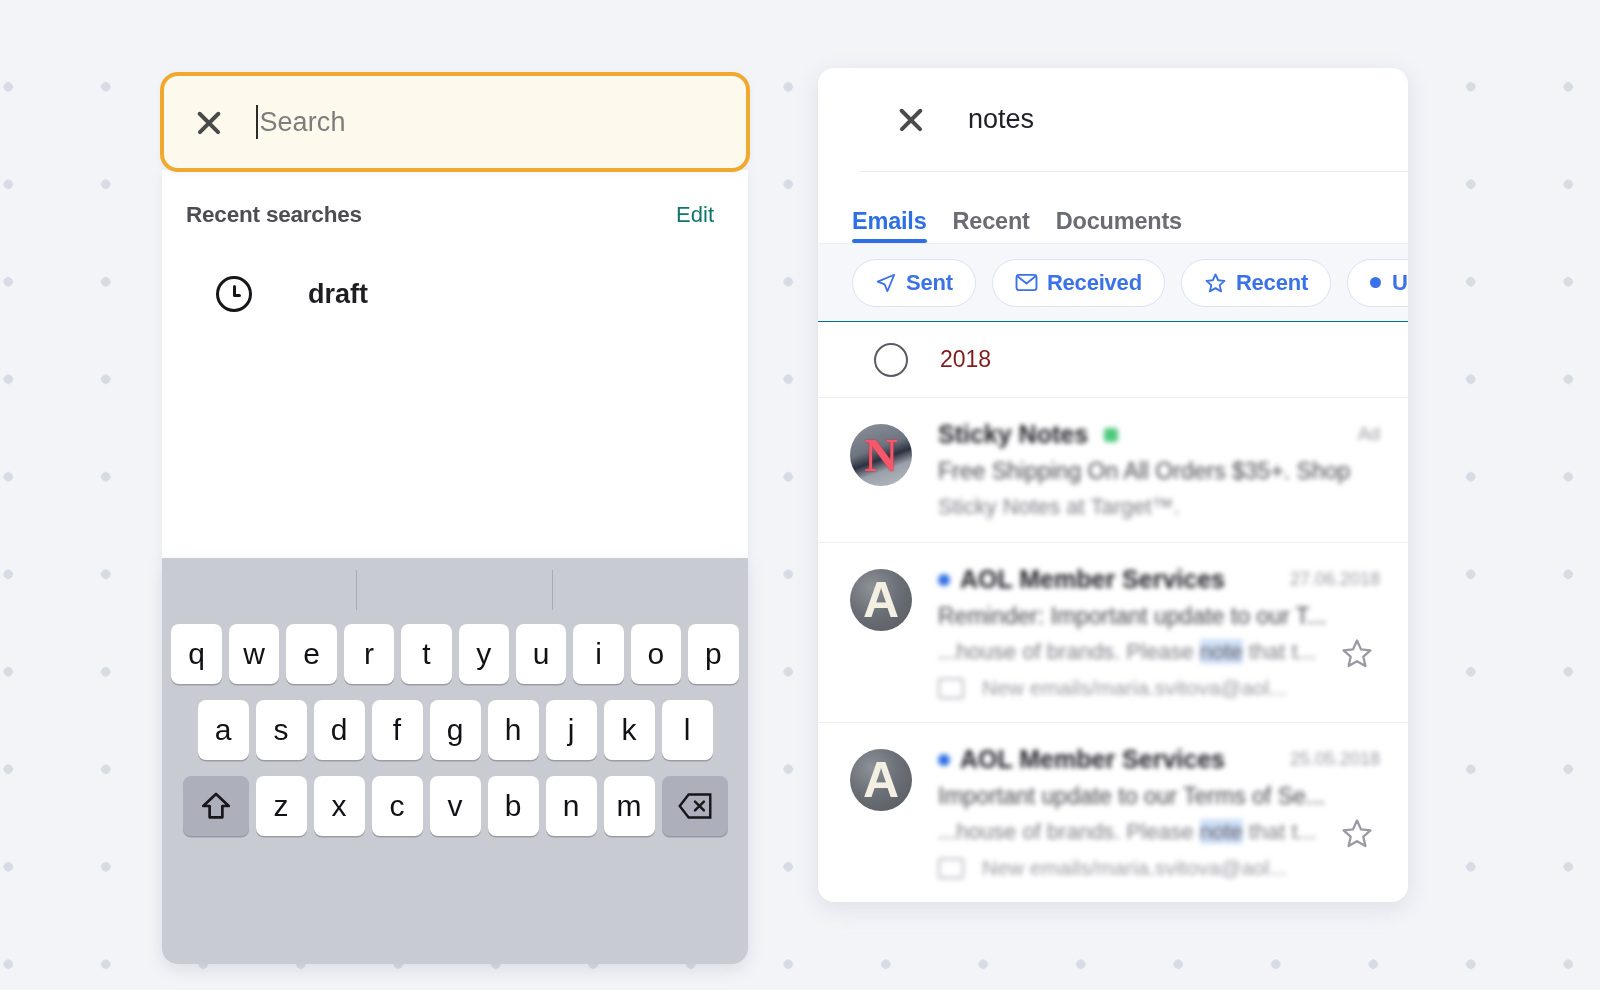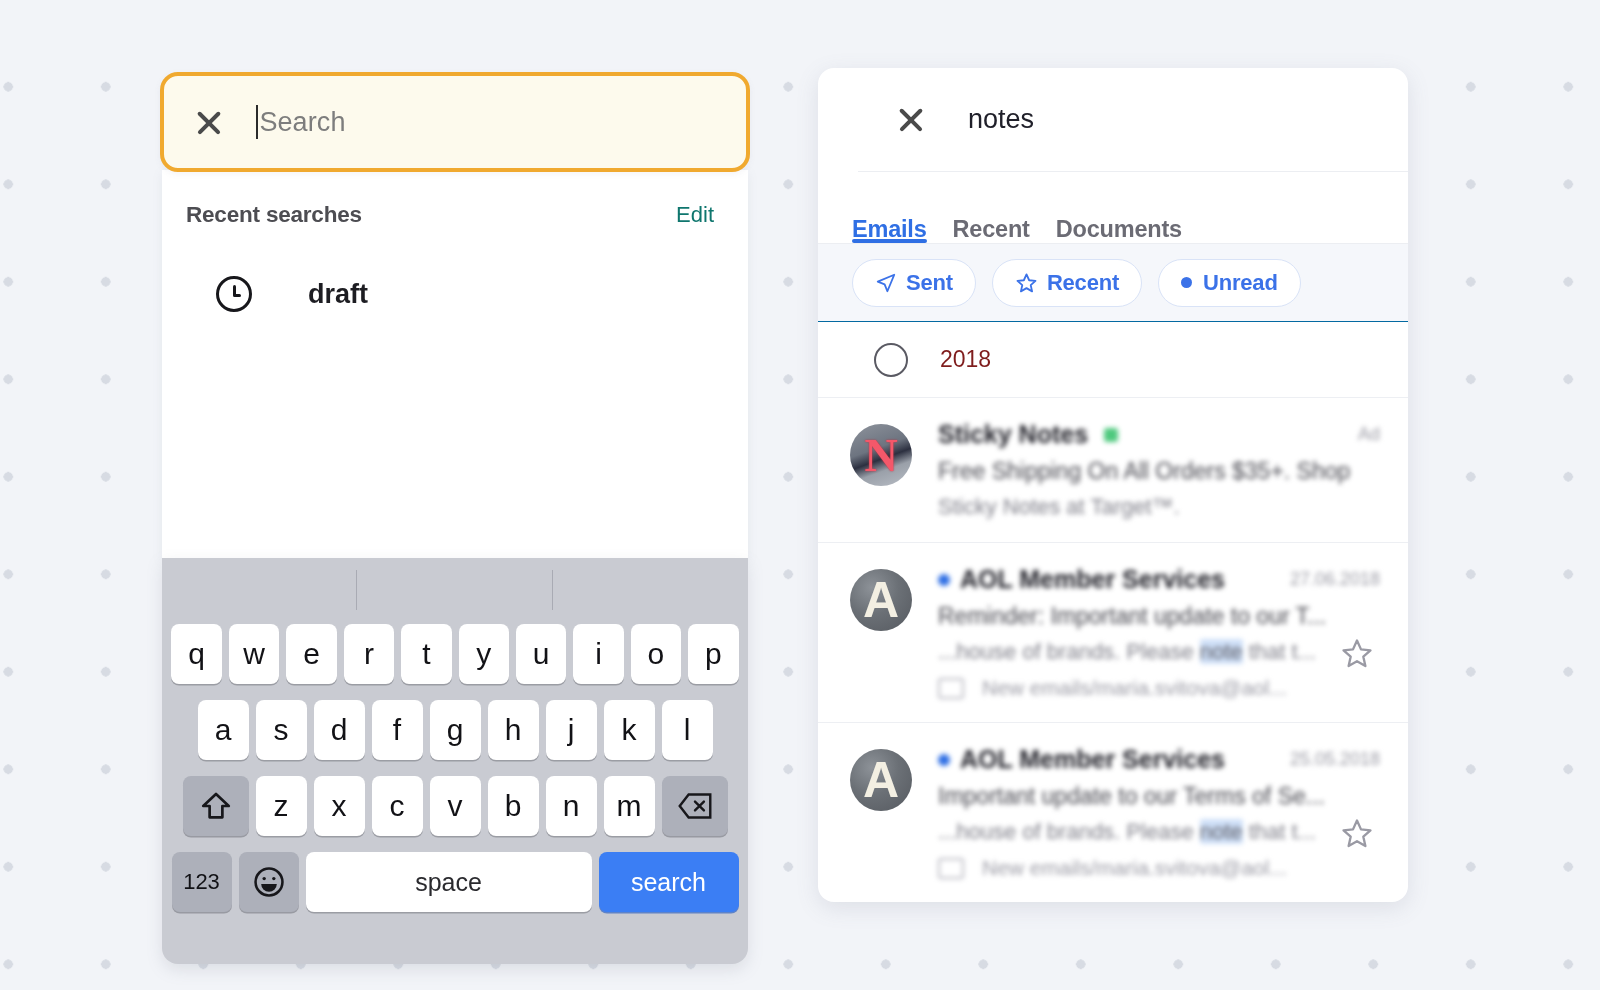--- a/index.html
+++ b/index.html
@@ -250,21 +250,21 @@
     align-items: flex-end;
     height: 72px;
     padding: 0 34px;
     border-bottom: 1px solid #eceef2;
   }
   .tab {
     font-size: 23.5px;
     font-weight: bold;
     color: #6b6b74;
     margin-right: 26px;
-    padding-bottom: 0;
+    padding-bottom: 8px;
     cursor: pointer;
     position: relative;
     letter-spacing: -0.2px;
   }
   .tab.active { color: #2f6fe4; }
   .tab.active::after {
     content: "";
     position: absolute;
     left: 0; bottom: 0;
     width: 100%;
@@ -518,33 +518,20 @@
           <div class="key">m</div>
         </div>
       <div class="key gray back">
         <svg class="back-glyph" viewBox="0 0 28 22" fill="none" stroke="#17171b" stroke-width="1.9" stroke-linecap="round">
           <path d="M9 2 H26 V20 H9 L2 11 Z"></path>
           <path d="M14 7.5 L21 14.5 M21 7.5 L14 14.5"></path>
         </svg>
       </div>
     </div>
 
-    <div class="kb-row" id="row4">
-      <div class="key gray num">123</div>
-      <div class="key gray emoji">
-        <svg class="emoji-glyph" viewBox="0 0 24 24" fill="none" stroke="#17171b" stroke-width="1.8">
-          <circle cx="12" cy="12" r="9.5"></circle>
-          <circle cx="8.6" cy="9.6" r="1.2" fill="#17171b" stroke="none"></circle>
-          <circle cx="15.4" cy="9.6" r="1.2" fill="#17171b" stroke="none"></circle>
-          <path d="M6.5 13.4 H17.5 A5.5 5.5 0 0 1 6.5 13.4 Z" fill="#17171b" stroke="none"></path>
-        </svg>
-      </div>
-      <div class="key space">space</div>
-      <div class="key search-key">search</div>
-    </div>
   </div>
 </div>
 
 <div id="right-panel">
 
   <div id="right-header">
     <span class="x-icon"></span>
     <span id="right-query">notes</span>
   </div>
 
@@ -553,20 +540,27 @@
       <span class="tab">Recent</span>
       <span class="tab">Documents</span>
     </div>
 
   <div id="chips-bar">
       <div class="chip">
         <svg width="22" height="22" viewBox="0 0 24 24" fill="none" stroke="#3b72e8" stroke-width="2" stroke-linejoin="round">
           <path d="M21 3 L3 10.5 L10.5 13.5 L13.5 21 Z"></path>
         </svg>
         <span>Sent</span>
+      </div>
+      <div class="chip">
+        <svg width="23" height="19" viewBox="0 0 24 20" fill="none" stroke="#3b72e8" stroke-width="2" stroke-linejoin="round">
+          <rect x="1.5" y="2" width="21" height="16" rx="2.5"></rect>
+          <path d="M2.5 3.5 L12 11 L21.5 3.5"></path>
+        </svg>
+        <span>Received</span>
       </div>
       <div class="chip">
         <svg width="23" height="22" viewBox="0 0 24 24" fill="none" stroke="#3b72e8" stroke-width="2" stroke-linejoin="round">
           <path d="M12 2.6 L14.9 9 L21.8 9.7 L16.6 14.3 L18.1 21.1 L12 17.6 L5.9 21.1 L7.4 14.3 L2.2 9.7 L9.1 9 Z"></path>
         </svg>
         <span>Recent</span>
       </div>
       <div class="chip">
         <span class="dot"></span>
         <span>Unread</span>

